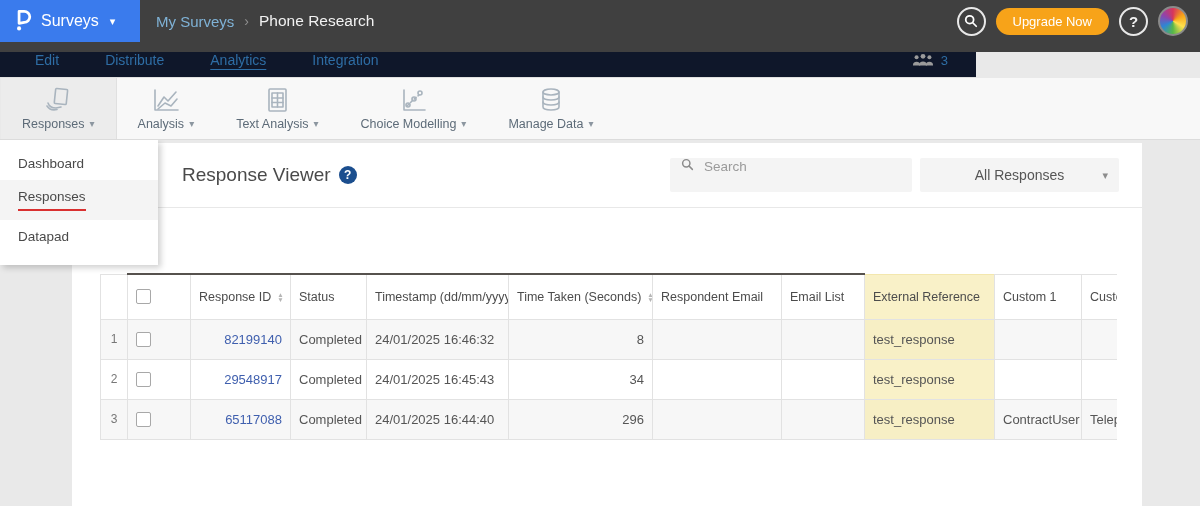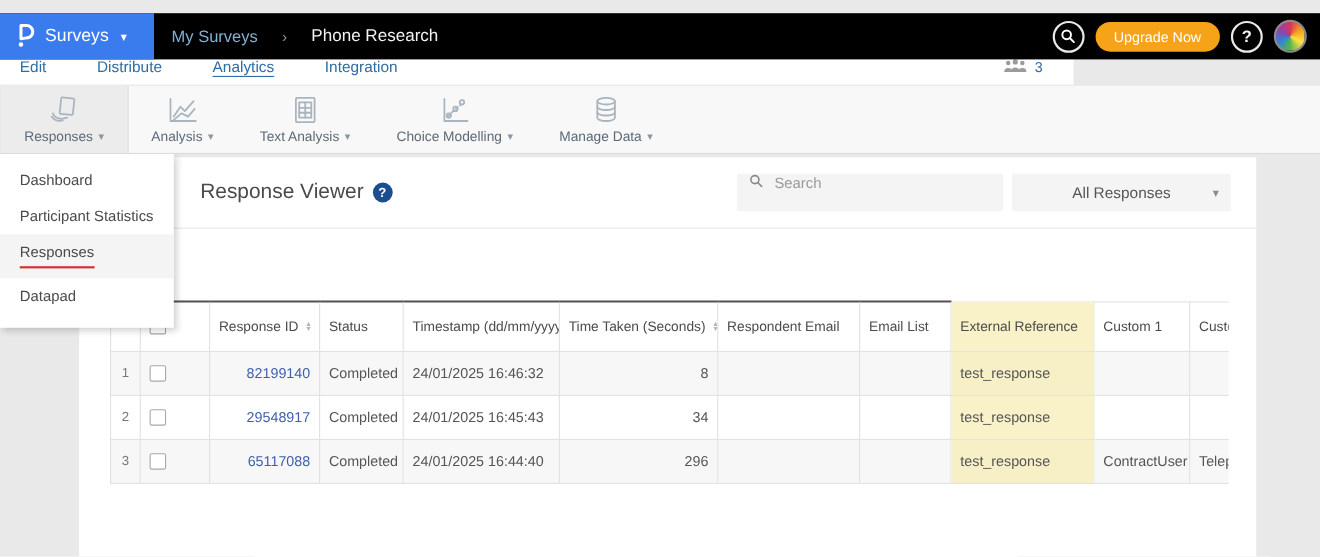--- a/index.html
+++ b/index.html
@@ -3,41 +3,41 @@
 <meta charset="utf-8">
 <style>
   * { box-sizing: border-box; }
   html,body { margin:0; padding:0; }
   body {
     width:1200px; height:506px; position:relative; overflow:hidden;
     background:#e9e9e9; font-family:"Liberation Sans", sans-serif;
   }
 
   
-  .topbar { position:absolute; top:12px; left:0; width:1200px; height:42px; background:#000000; z-index:60; }
+  .topbar { position:absolute; top:0; left:0; width:1200px; height:52px; background:#404040; z-index:60; }
   .brand { position:absolute; left:0; top:0; width:140px; height:42px; background:#3a7bed;
            display:flex; align-items:center; gap:9px; padding-left:13px; cursor:pointer; }
   .brand .product { color:#fff; font-size:16px; }
   .brand .caret { color:#fff; font-size:11px; margin-left:2px; }
-  .crumbs { position:absolute; left:156px; top:0; height:42px; display:flex; align-items:center; gap:22px; }
+  .crumbs { position:absolute; left:156px; top:0; height:42px; display:flex; align-items:center; gap:10px; }
   .crumb-parent { color:#7fb2d6; font-size:15px; cursor:pointer; }
   .crumb-sep { color:#8f8f8f; font-size:14px; }
   .crumb-current { color:#f2f2f2; font-size:15.5px; }
   .topbar-right { position:absolute; right:12px; top:0; height:42px; display:flex; align-items:center; gap:10px; }
   .ring-btn { width:29px; height:29px; border:2px solid #e8e8e8; border-radius:50%;
               display:flex; align-items:center; justify-content:center; color:#fff; cursor:pointer; }
   .ring-btn .q { font-size:15px; font-weight:bold; color:#f2f2f2; }
   .upgrade-btn { background:#f7a319; color:#fff; font-size:13px; height:27px; padding:0 17px;
                  border:none; border-radius:14px; display:flex; align-items:center; cursor:pointer; }
   .avatar { width:30px; height:30px; border-radius:50%; border:2px solid #8a8a8a; cursor:pointer;
             background:conic-gradient(#d8355b,#f7a319,#ffe14d,#57b847,#2e86d4,#8e44ad,#d8355b); }
 
   
-  .navrow { position:absolute; top:42px; left:0; width:976px; height:36px; background:#ffffff;
-            border-bottom:1px solid #e0e0e0; z-index:55; }
+  .navrow { position:absolute; top:42px; left:0; width:976px; height:36px; background:#0f172a;
+            border-bottom:1px solid #e0e0e0; z-index:55;padding-left:17px; }
   .navrow .items { display:flex; align-items:center; height:100%; padding-left:18px; gap:46px; }
   .nav-item { color:#2e6da4; font-size:14px; cursor:pointer; }
   .nav-item.active { text-decoration:underline; text-underline-offset:4px; }
   .collab { position:absolute; right:28px; top:0; height:36px; display:flex; align-items:center; gap:7px; cursor:pointer; }
   .collab .count { color:#2e6da4; font-size:13px; }
 
   
   .toolbar { position:absolute; top:78px; left:0; width:1200px; height:62px; background:#f8f8f8;
              border-bottom:1px solid #dcdcdc; display:flex; z-index:55; }
   .tool-item { display:flex; flex-direction:column; align-items:center; justify-content:center;
@@ -240,23 +240,20 @@
     <span class="lbl-row">
       <span class="lbl">Manage Data</span>
       <span class="caret">▾</span>
     </span>
   </div>
 </div>
 
 <div class="dropdown">
   <div class="menu-item">
     <span class="mi-label">Dashboard</span>
-  </div>
-  <div class="menu-item">
-    <span class="mi-label">Participant Statistics</span>
   </div>
   <div class="menu-item active">
     <span class="mi-label">Responses</span>
   </div>
   <div class="menu-item">
     <span class="mi-label">Datapad</span>
   </div>
 </div>
 
 <div class="card">

